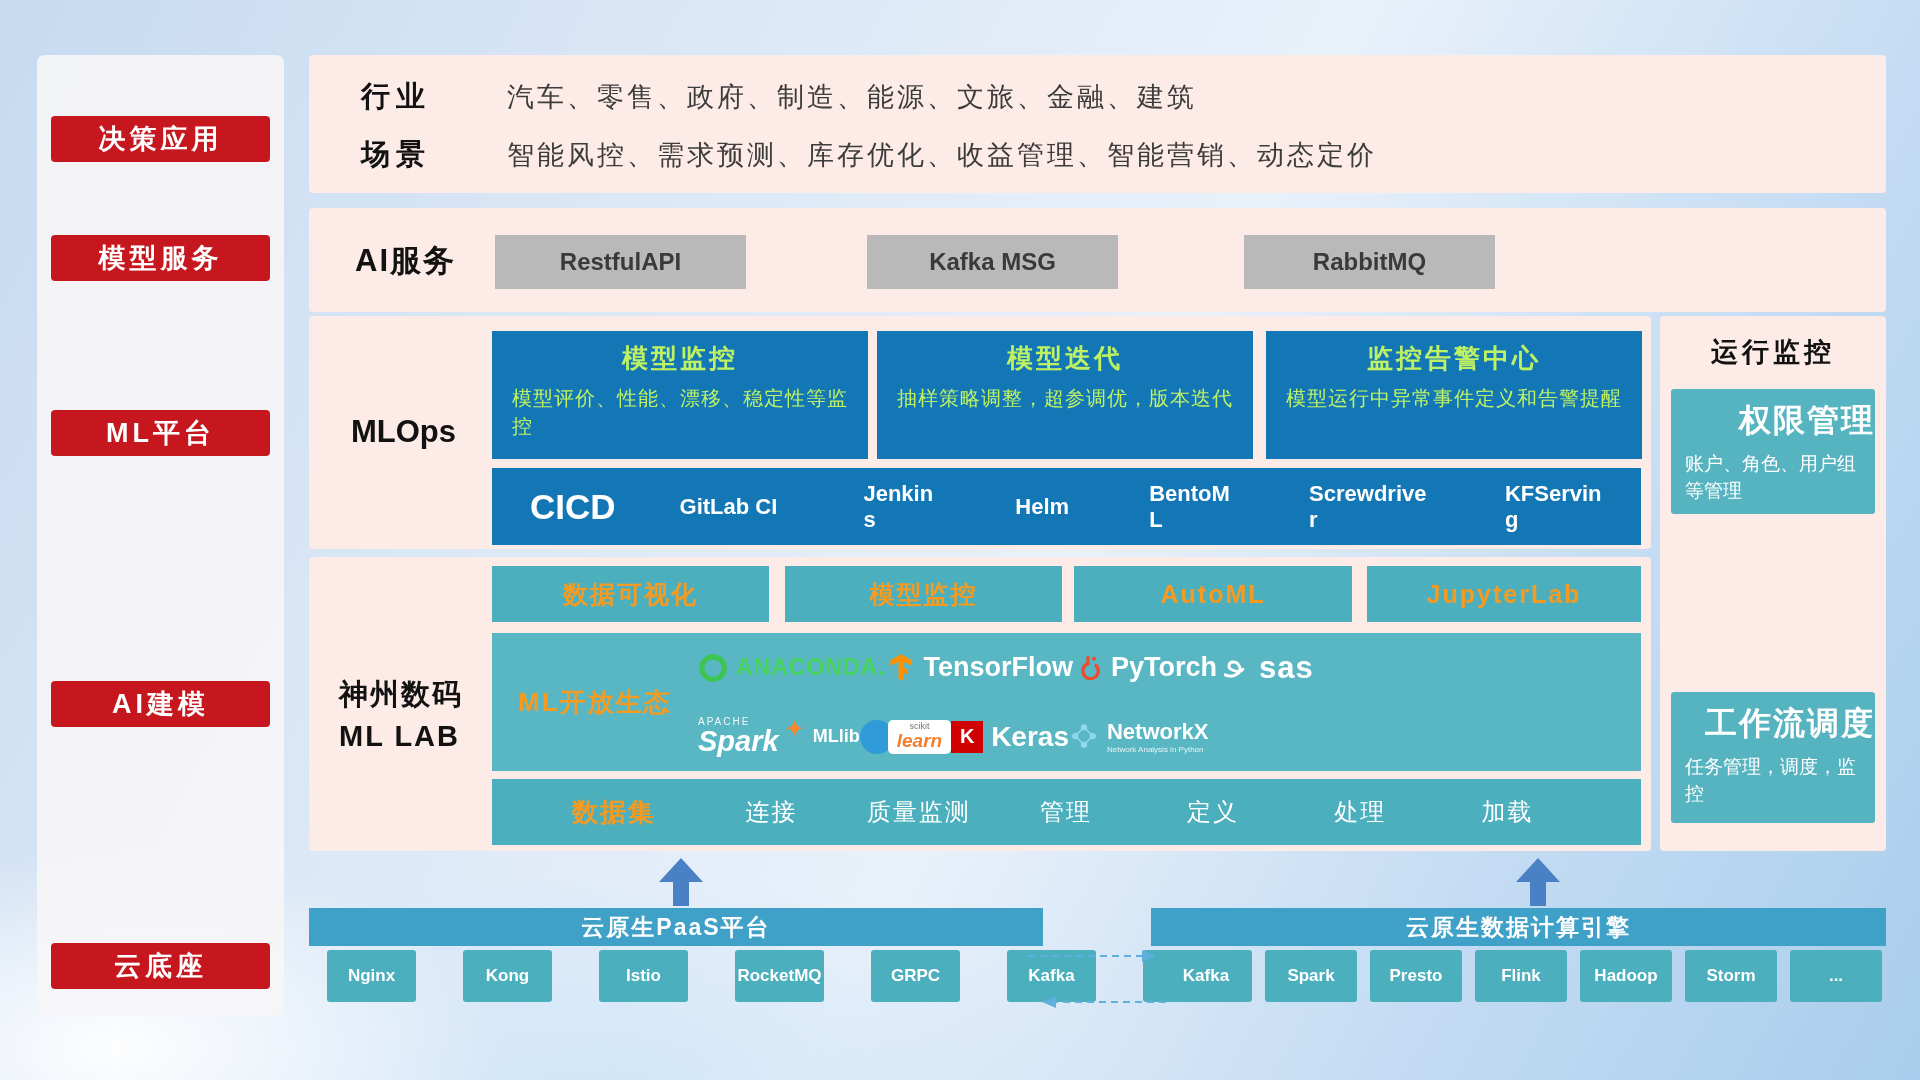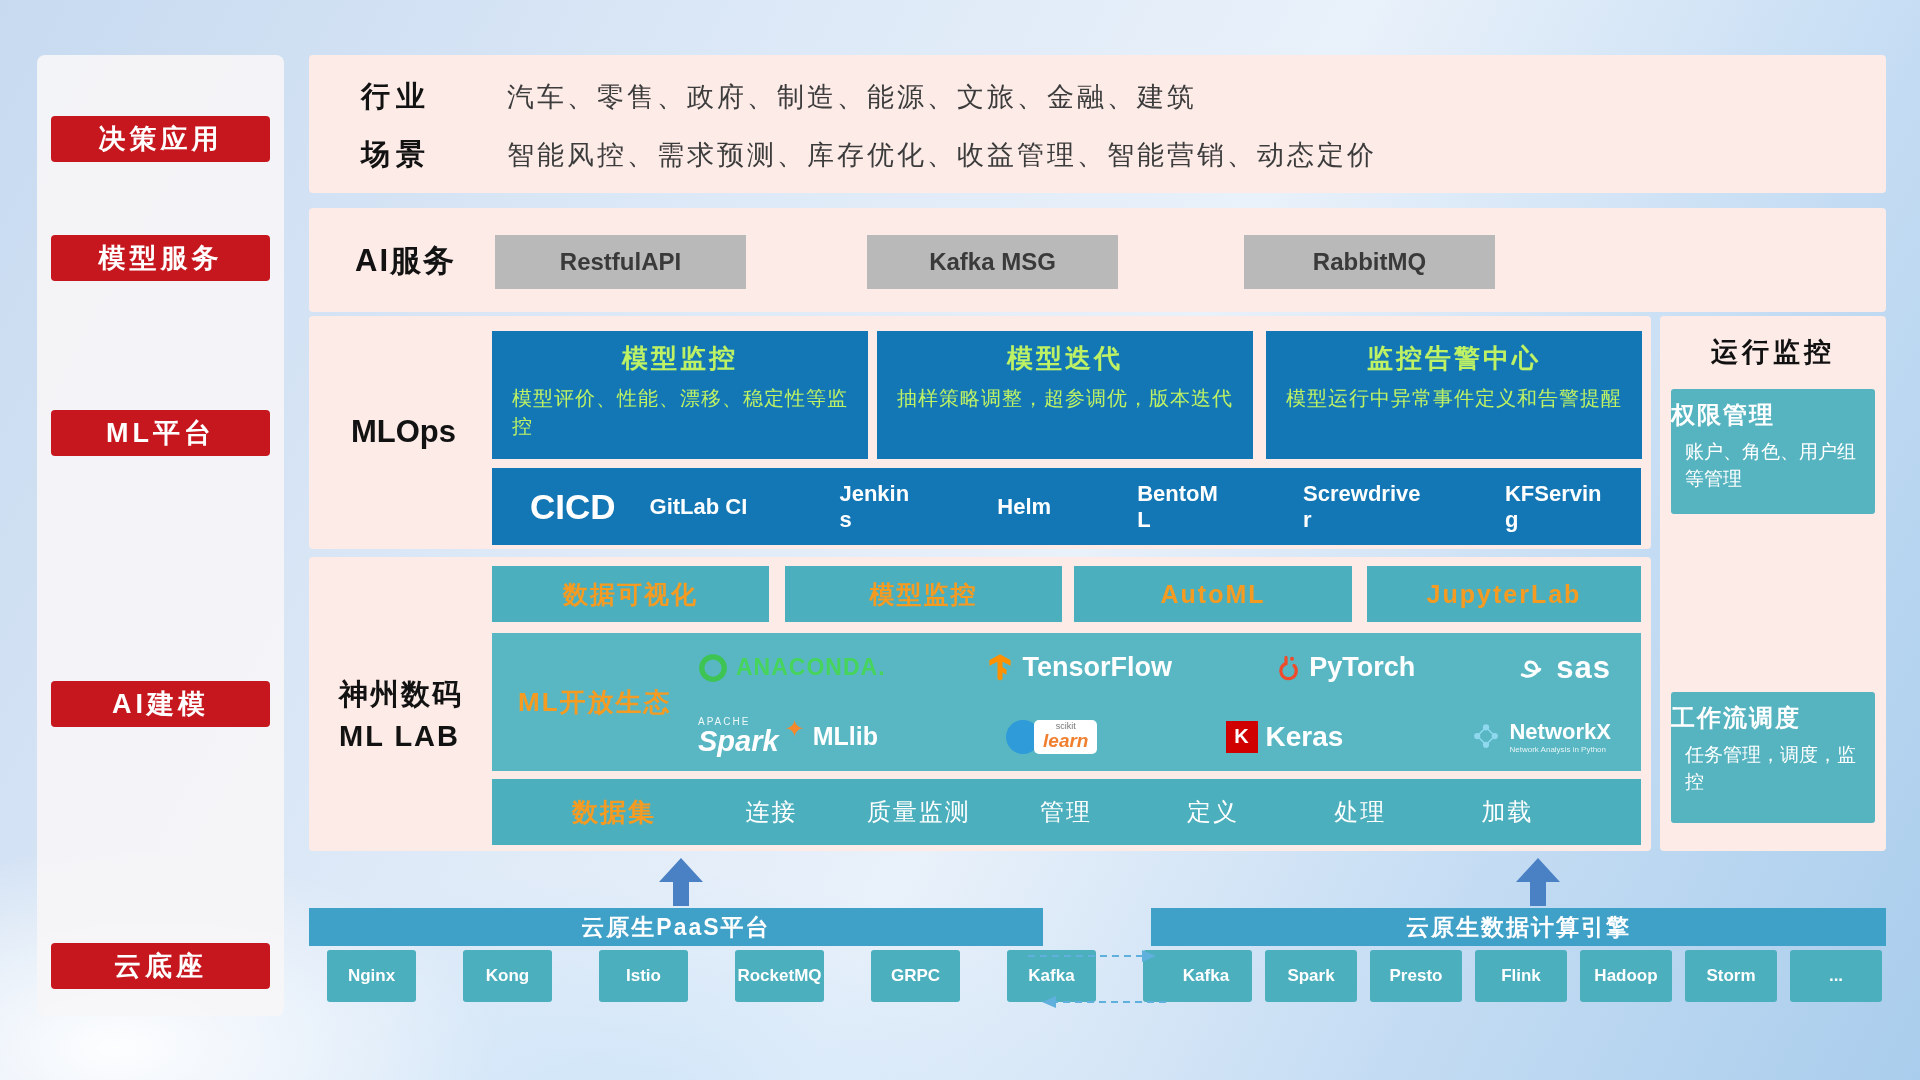--- a/index.html
+++ b/index.html
@@ -42,48 +42,48 @@
   .g1{left:186px}.g2{left:558px}.g3{left:935px}.g4{left:1313px}
 
   
   .mlops-label{ position:absolute; left:42px; top:98px; font-size:31px; font-weight:bold; color:#121212; }
   .bcard{ position:absolute; top:15px; width:376px; height:128px; background:#1377b6; color:#bef264; }
   .c1{left:183px}.c2{left:568px}.c3{left:957px}
   .bc-title{ text-align:center; font-size:26px; font-weight:bold; margin-top:10px; letter-spacing:3px; }
   .bc-desc{ margin:8px 20px 0; font-size:20px; line-height:1.4; letter-spacing:1px; }
   .cicd-bar{ position:absolute; left:183px; top:152px; width:1149px; height:77px; background:#1377b6;
     display:flex; align-items:center; padding:0 38px; color:#fff; }
-  .cicd-label{ font-size:35px; font-weight:bold; margin-right:34px; }
+  .cicd-label{ font-size:35px; font-weight:bold; margin-right:64px; }
   .cicd-items{ flex:1; display:flex; justify-content:space-between; align-items:center; }
   .cicd-item{ font-weight:bold; font-size:22px; line-height:1.15; word-break:break-all; }
   .ci1{width:108px}.ci2{width:76px}.ci3{width:58px}.ci4{width:84px}.ci5{width:120px}.ci6{width:98px}
 
   
   .lab-label{ position:absolute; left:30px; top:116px; font-size:29px; font-weight:bold; color:#121212;
     line-height:1.45; letter-spacing:2px; }
   .tool-btn{ position:absolute; top:9px; height:56px; background:#4cafbd; color:#f59b22;
     font-size:25px; font-weight:bold; letter-spacing:2px;
     display:flex; align-items:center; justify-content:center; }
   .t1{left:183px;width:277px}.t2{left:476px;width:277px}.t3{left:765px;width:278px}.t4{left:1058px;width:274px}
   .eco-box{ position:absolute; left:183px; top:76px; width:1149px; height:138px; background:#58b7c3; }
   .eco-label{ position:absolute; left:26px; top:52px; color:#f59b22; font-size:26px; font-weight:bold; letter-spacing:2px; }
   .eco-logos{ position:absolute; left:206px; top:0; right:0; height:100%; display:flex; flex-direction:column; }
-  .eco-row{ display:flex; align-items:center; justify-content:space-between; height:50%; padding:0 30px 0 0; }
+  .eco-row{ display:flex; align-items:center; height:50%; padding:0 30px 0 0; }
   .logo{ display:inline-flex; align-items:center; gap:8px; color:#fff; }
   .logo b{ font-weight:bold; }
   .ana-icon,.tf-icon,.pt-icon{ width:30px; height:30px; }
   .ana-text{ color:#46d45c; font-size:23px; letter-spacing:1px; }
   .logo.tensorflow b,.logo.pytorch b{ font-size:27px; }
   .sas-icon{ width:34px; height:30px; }
   .sas-text{ font-size:31px; letter-spacing:1px; }
   .spark-words{ display:flex; flex-direction:column; line-height:1; }
   .apache{ font-style:normal; font-size:10px; letter-spacing:2px; opacity:.9; color:#fff; }
   .spark-text{ font-style:italic; font-size:29px; }
   .spark-star{ color:#f6882d; font-size:24px; transform:translateY(-8px); margin-left:-2px; }
-  .mllib-text{ font-size:25px; }
+  .mllib-text{ font-size:18px; }
   .skl-circle{ width:34px; height:34px; border-radius:50%; background:#2f9bd8; display:inline-block; }
   .skl-badge{ background:#fff; border-radius:5px; padding:2px 9px 4px; display:inline-flex; flex-direction:column;
     line-height:1; margin-left:-14px; align-items:center; }
   .skl-top{ font-style:normal; font-size:9px; color:#777; }
   .skl-learn{ color:#f08030; font-size:19px; font-style:italic; font-weight:bold; }
   .keras-k{ width:32px; height:32px; background:#d00000; color:#fff; font-weight:bold;
     display:inline-flex; align-items:center; justify-content:center; font-size:20px; }
   .keras-text{ font-size:28px; }
   .nx-icon{ width:30px; height:30px; }
   .nx-words{ display:flex; flex-direction:column; line-height:1.15; }
@@ -92,21 +92,21 @@
   .dataset-bar{ position:absolute; left:183px; top:222px; width:1149px; height:66px; background:#4cafbd;
     display:flex; align-items:center; padding:0 60px 0 80px; }
   .ds-label{ color:#f59b22; font-weight:bold; font-size:26px; letter-spacing:2px; margin-right:42px; }
   .ds-item{ flex:1; text-align:center; color:#fff; font-size:24px; letter-spacing:2px; }
 
   
   .monitor{ position:absolute; left:1660px; top:316px; width:226px; height:535px; background:#fcebe7; border-radius:4px; }
   .monitor-title{ text-align:center; margin-top:18px; font-size:27px; font-weight:bold; letter-spacing:4px; color:#111; }
   .mcard{ position:absolute; left:11px; width:204px; background:#55b4c0; color:#fff; border-radius:3px; }
   .m1{top:73px;height:125px}.m2{top:233px;height:100px}.m3{top:376px;height:131px}
-  .mc-title{ text-align:left; font-size:24px; font-weight:bold; margin-top:10px; letter-spacing:2px;font-family:Liberation Serif, serif; }
+  .mc-title{ text-align:right; font-size:32px; font-weight:bold; margin-top:10px; letter-spacing:2px;font-family:Liberation Serif, serif; }
   .mc-desc{ margin:8px 14px 0; font-size:19px; line-height:1.4; }
 
   
   .up-arrow{ position:absolute; top:858px; width:44px; height:48px; }
   .ua1{ left:659px; } .ua2{ left:1516px; }
   .ua-head{ width:0; height:0; border-left:22px solid transparent; border-right:22px solid transparent;
     border-bottom:24px solid #4a80c4; }
   .ua-stem{ width:16px; height:24px; background:#4a80c4; margin:0 auto; }
   .bheader{ position:absolute; top:908px; height:38px; background:#3fa0c8; color:#fff; display:flex;
     align-items:center; justify-content:center; font-weight:bold; font-size:23px; letter-spacing:2px; }

